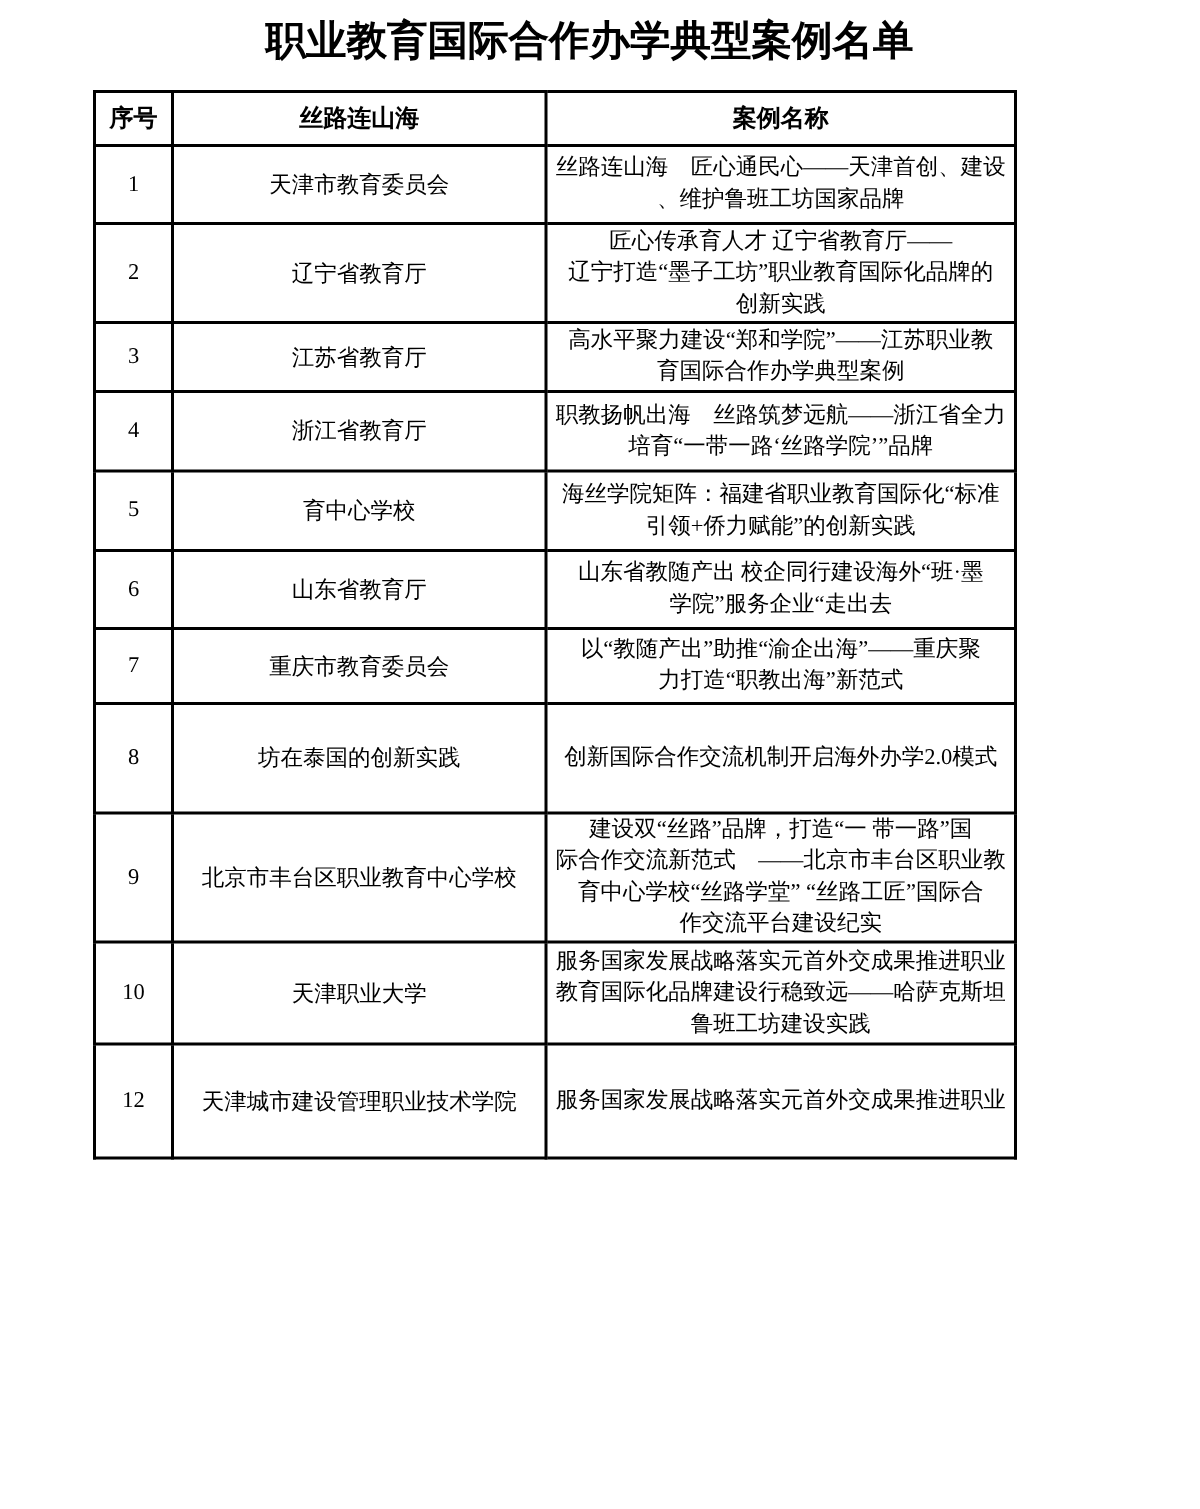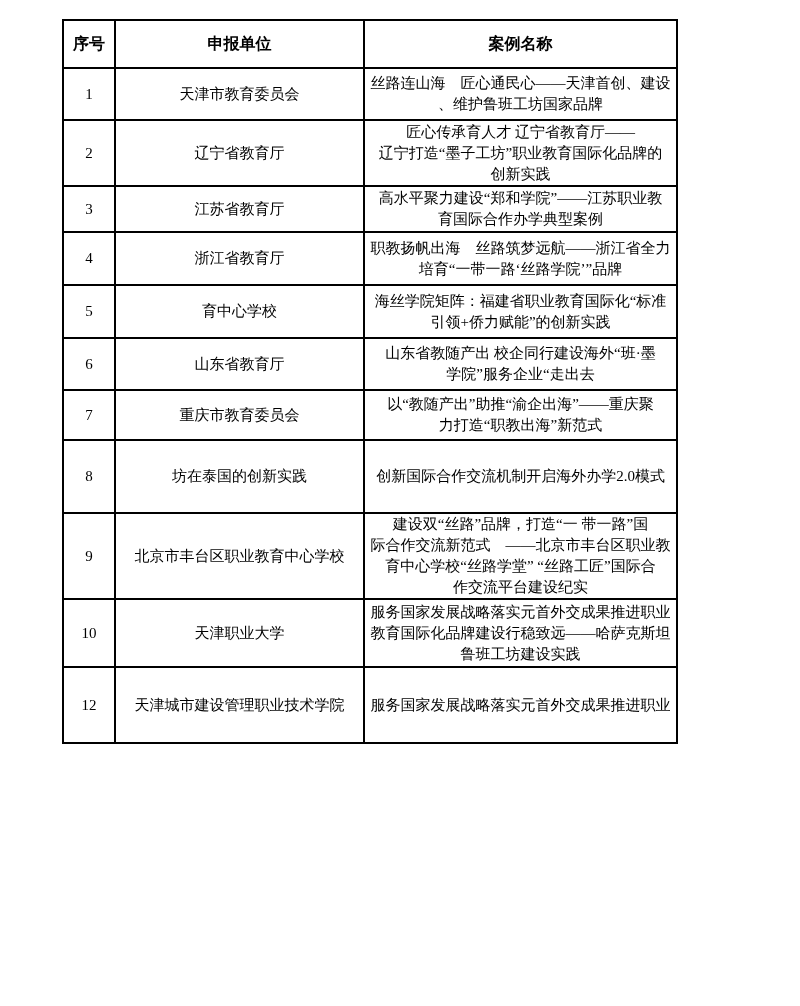--- a/index.html
+++ b/index.html
@@ -43,21 +43,21 @@
     text-align: center;
     vertical-align: middle;
     padding: 0 1px;
     overflow: hidden;
   }
   table.cases th {
     font-family: "Liberation Sans", "DejaVu Sans", sans-serif;
     font-weight: bold;
     font-size: 16px;
   }
-  thead tr { height: 48px; }
+  thead tr { height: 36px; }
   td.col-no {
     font-size: 15px;
   }
   td.col-org {
     font-size: 15px;
     white-space: nowrap;
     font-family: Liberation Serif, serif;
   }
   td.col-case {
     font-size: 15px;
@@ -76,31 +76,32 @@
   tbody tr:nth-child(9)  { height: 86px; }
   tbody tr:nth-child(10) { height: 68px; }
   tbody tr:nth-child(11) { height: 76px; }
   tbody tr:nth-child(12) { height: 56px; }
 </style>
 </head>
 <body>
 
 <div class="page">
 
+  <h1 class="doc-title">职业教育国际合作办学典型案例名单</h1>
 
   <table class="cases">
     <colgroup>
       <col class="c-no">
       <col class="c-org">
       <col class="c-case">
     </colgroup>
     <thead>
       <tr>
         <th>序号</th>
-        <th>申报单位</th>
+        <th>丝路连山海</th>
         <th>案例名称</th>
       </tr>
     </thead>
     <tbody>
   <tr>
     <td class="col-no">1</td>
     <td class="col-org">天津市教育委员会</td>
     <td class="col-case">丝路连山海　匠心通民心——天津首创、建设
 、维护鲁班工坊国家品牌</td>
   </tr>

